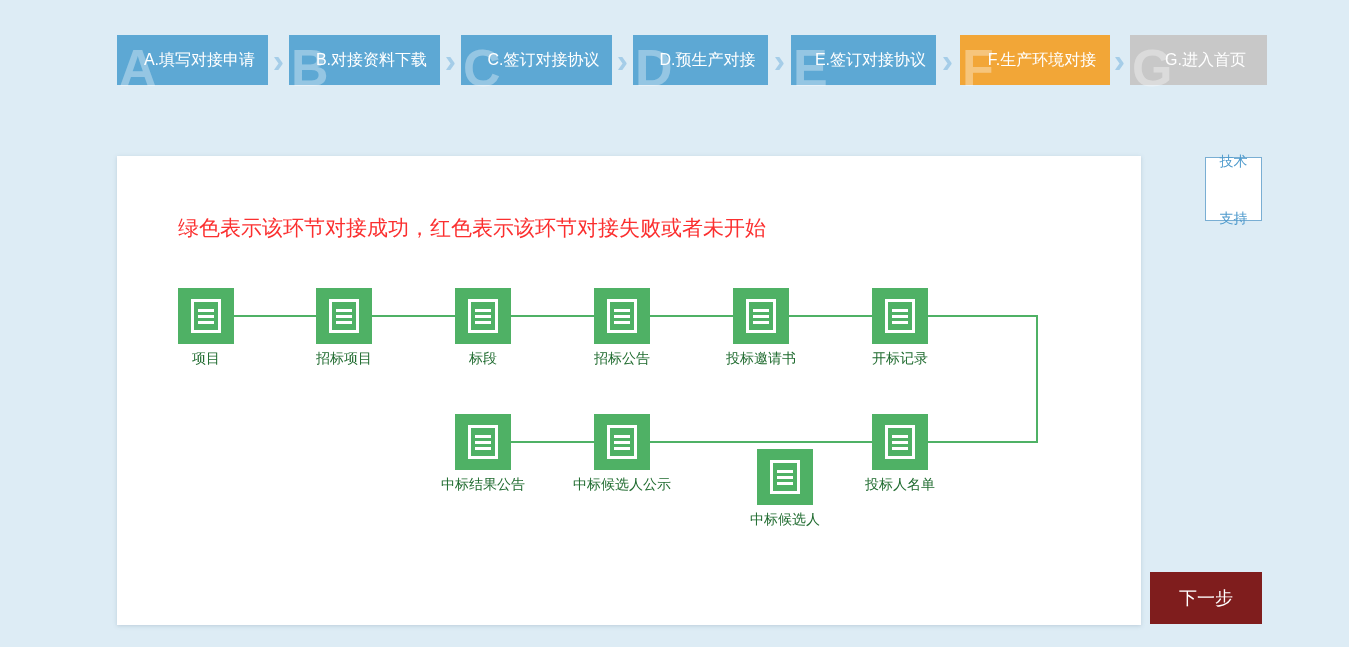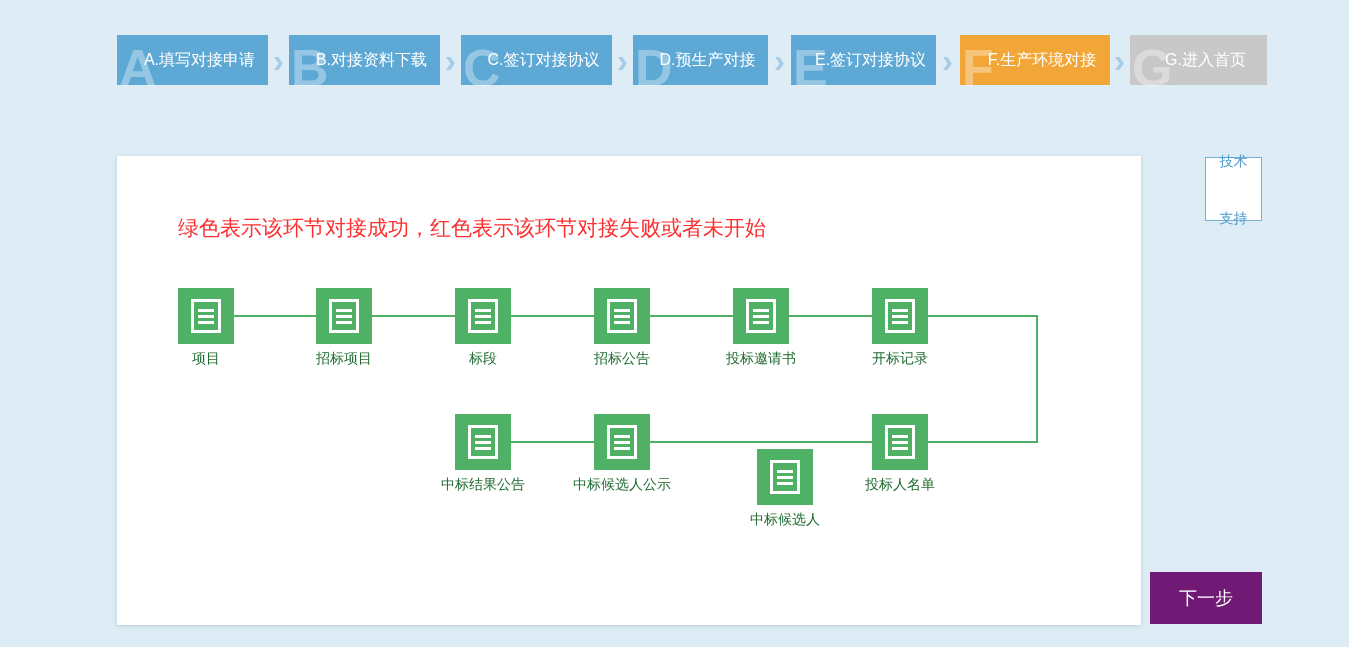--- a/index.html
+++ b/index.html
@@ -57,21 +57,21 @@
   }
   
   .support{
     position:absolute;left:1205px;top:157px;width:57px;height:64px;
     box-sizing:border-box;background:#fff;border:1px solid #79aed3;
     display:flex;flex-direction:column;align-items:center;justify-content:center;
     color:#4f9bcd;font-size:14px;line-height:20px;cursor:pointer;gap:37px;
   }
   .next-btn{
     position:absolute;left:1150px;top:572px;width:112px;height:52px;
-    background:#701a75;border:none;color:#fff;font-size:18px;
+    background:#7f1d1d;border:none;color:#fff;font-size:18px;
     font-family:inherit;cursor:pointer;
     display:flex;align-items:center;justify-content:center;
   }
 </style>
 </head>
 <body>
 
 <div class="step-box step-done" style="left:117px;width:151px;">
   <span class="biglet">A</span>
   <span class="steplabel">A.填写对接申请</span>

